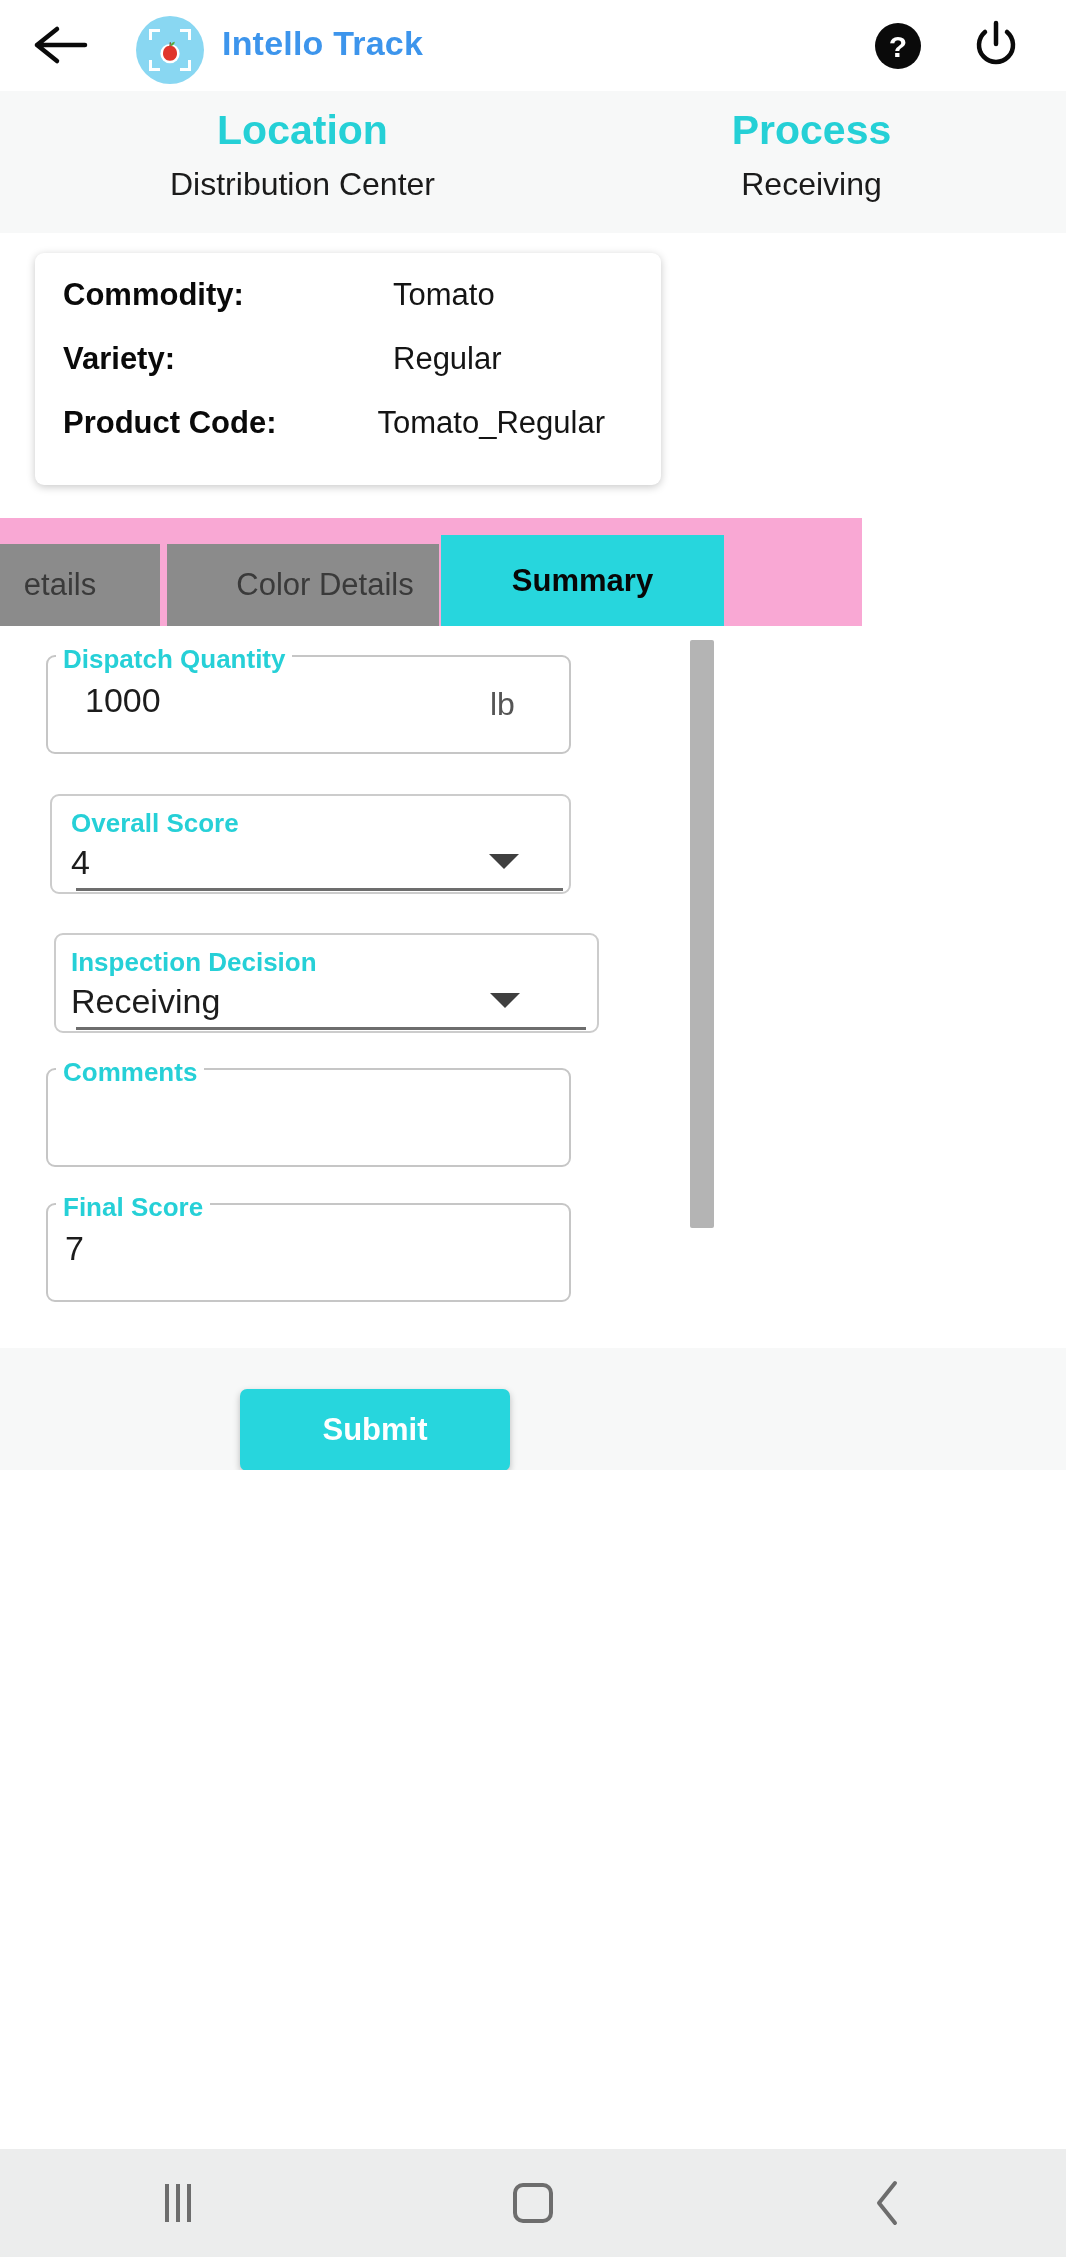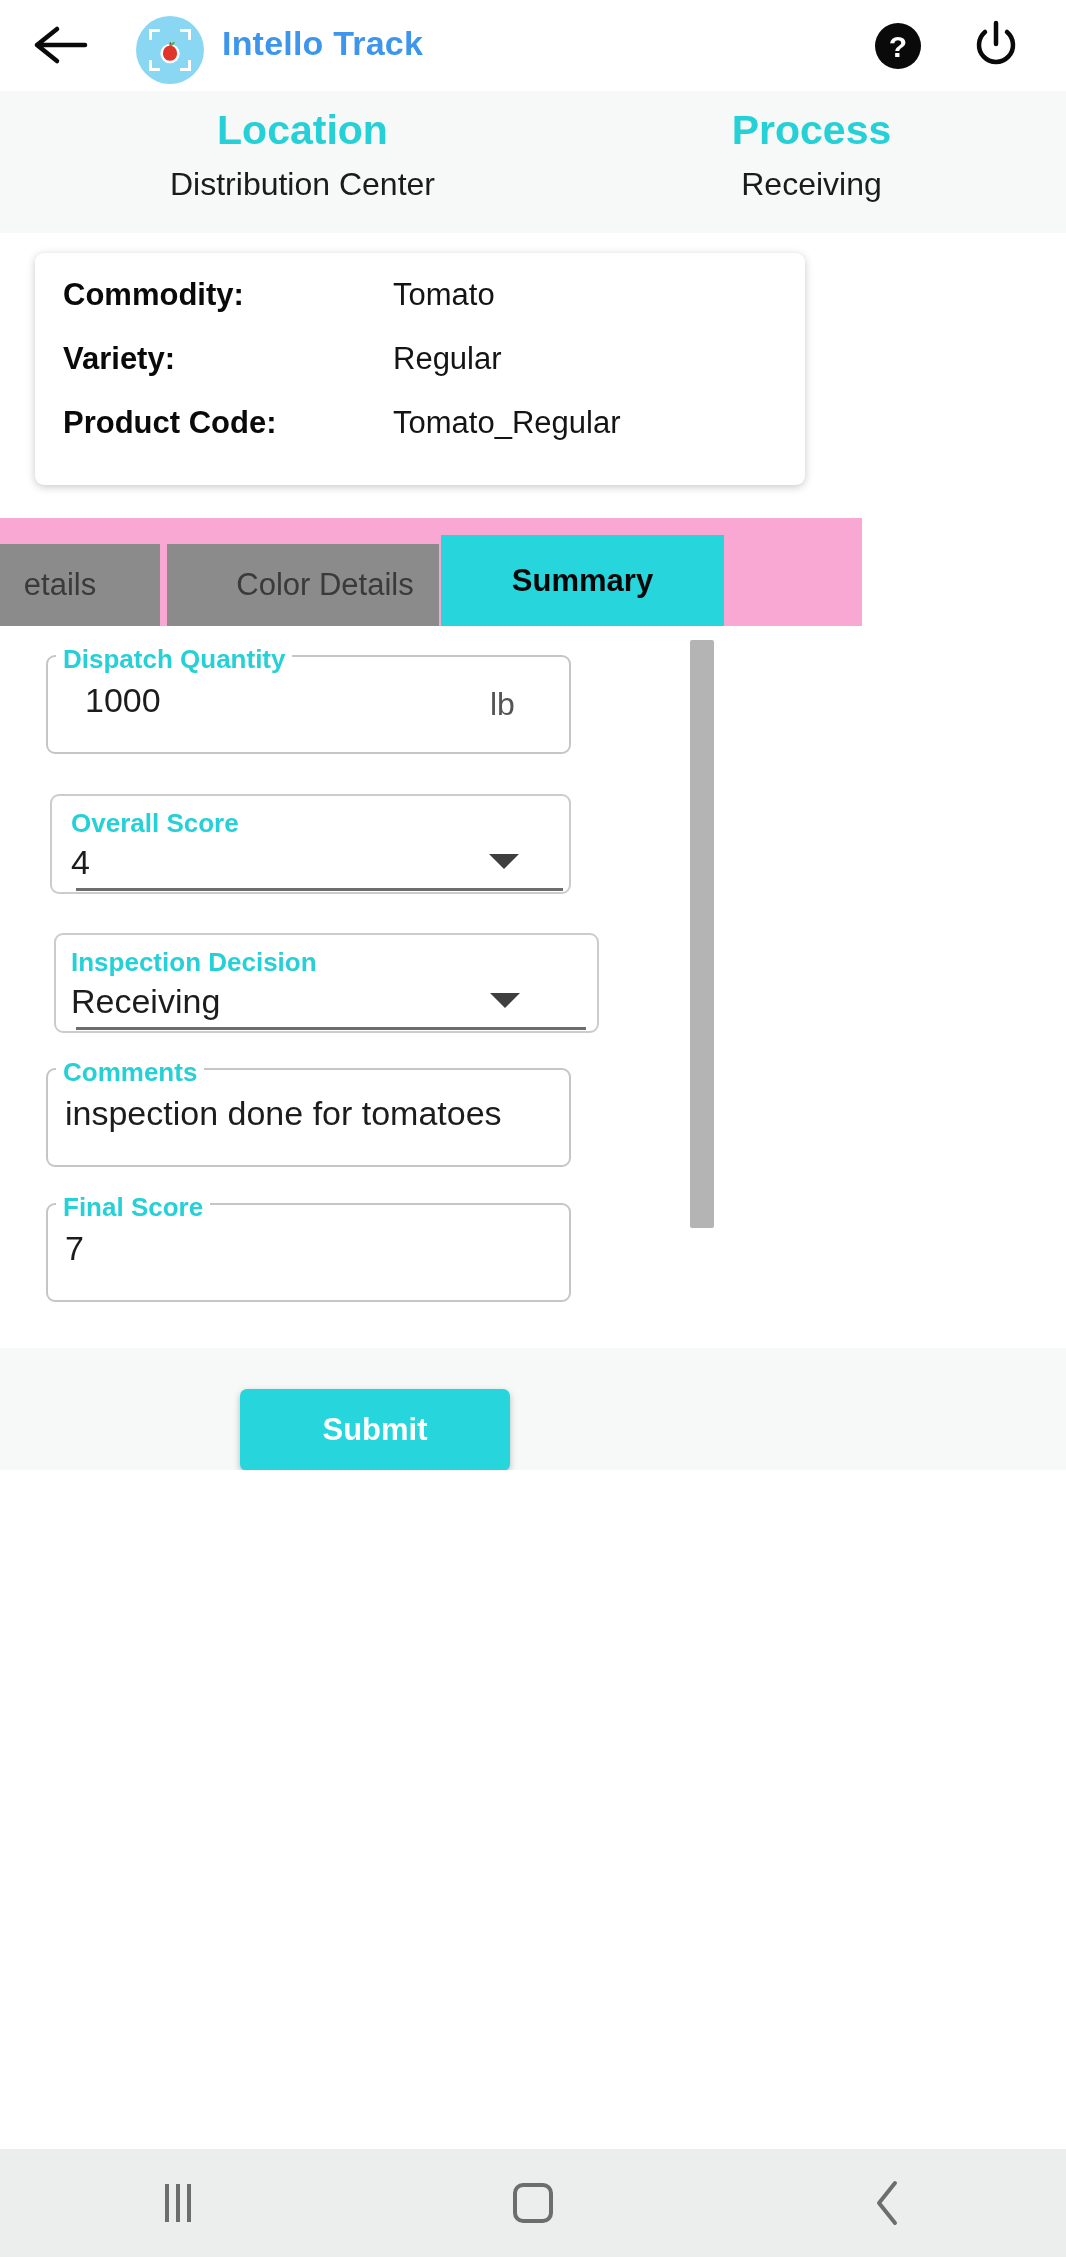--- a/index.html
+++ b/index.html
@@ -65,21 +65,21 @@
   .info-col { flex: 1; text-align: center; padding-top: 13px; }
   .info-head {
     font-size: 41px; font-weight: bold; color: #25d0d6; line-height: 1.28;
   }
   .info-val {
     font-size: 32px; color: #1b1b1b; line-height: 1.32; margin-top: 7px;
   }
 
   
   #commodity-card {
-    position: absolute; left: 35px; top: 253px; width: 770px; height: 232px;
+    position: absolute; left: 35px; top: 253px; width: 626px; height: 232px;
     background: #ffffff; border-radius: 9px;
     box-shadow: 0 2px 9px rgba(0,0,0,0.22);
     padding: 24px 28px 0 28px;
   }
   .cc-row {
     display: flex; align-items: baseline; height: 64px;
   }
   .cc-label {
     font-size: 31px; font-weight: bold; color: #0a0a0a; width: 330px;
   }
@@ -288,21 +288,20 @@
     <div class="select-box" style="left:46px; top:307px; width:545px; height:100px;">
     </div>
     <div class="sel-label" style="left:63px; top:321px;">Inspection Decision</div>
     <div class="field-value" style="left:63px; top:356px;">Receiving</div>
     <div class="caret" style="left:482px; top:367px;"></div>
     <div class="select-underline" style="left:68px; top:401px; width:510px;"></div>
 
     <div class="outline-box" style="left:38px; top:442px; width:525px; height:99px;">
     </div>
     <div class="notch-label" style="left:48px; top:431px;">Comments</div>
-    <div class="field-value" style="left:57px; top:468px;">inspection done for tomatoes</div>
 
     <div class="outline-box" style="left:38px; top:577px; width:525px; height:99px;">
     </div>
     <div class="notch-label" style="left:48px; top:566px;">Final Score</div>
     <div class="field-value" style="left:57px; top:603px;">7</div>
   </div>
 
   <div id="scroll-track"></div>
 
   <div id="footer"></div>

